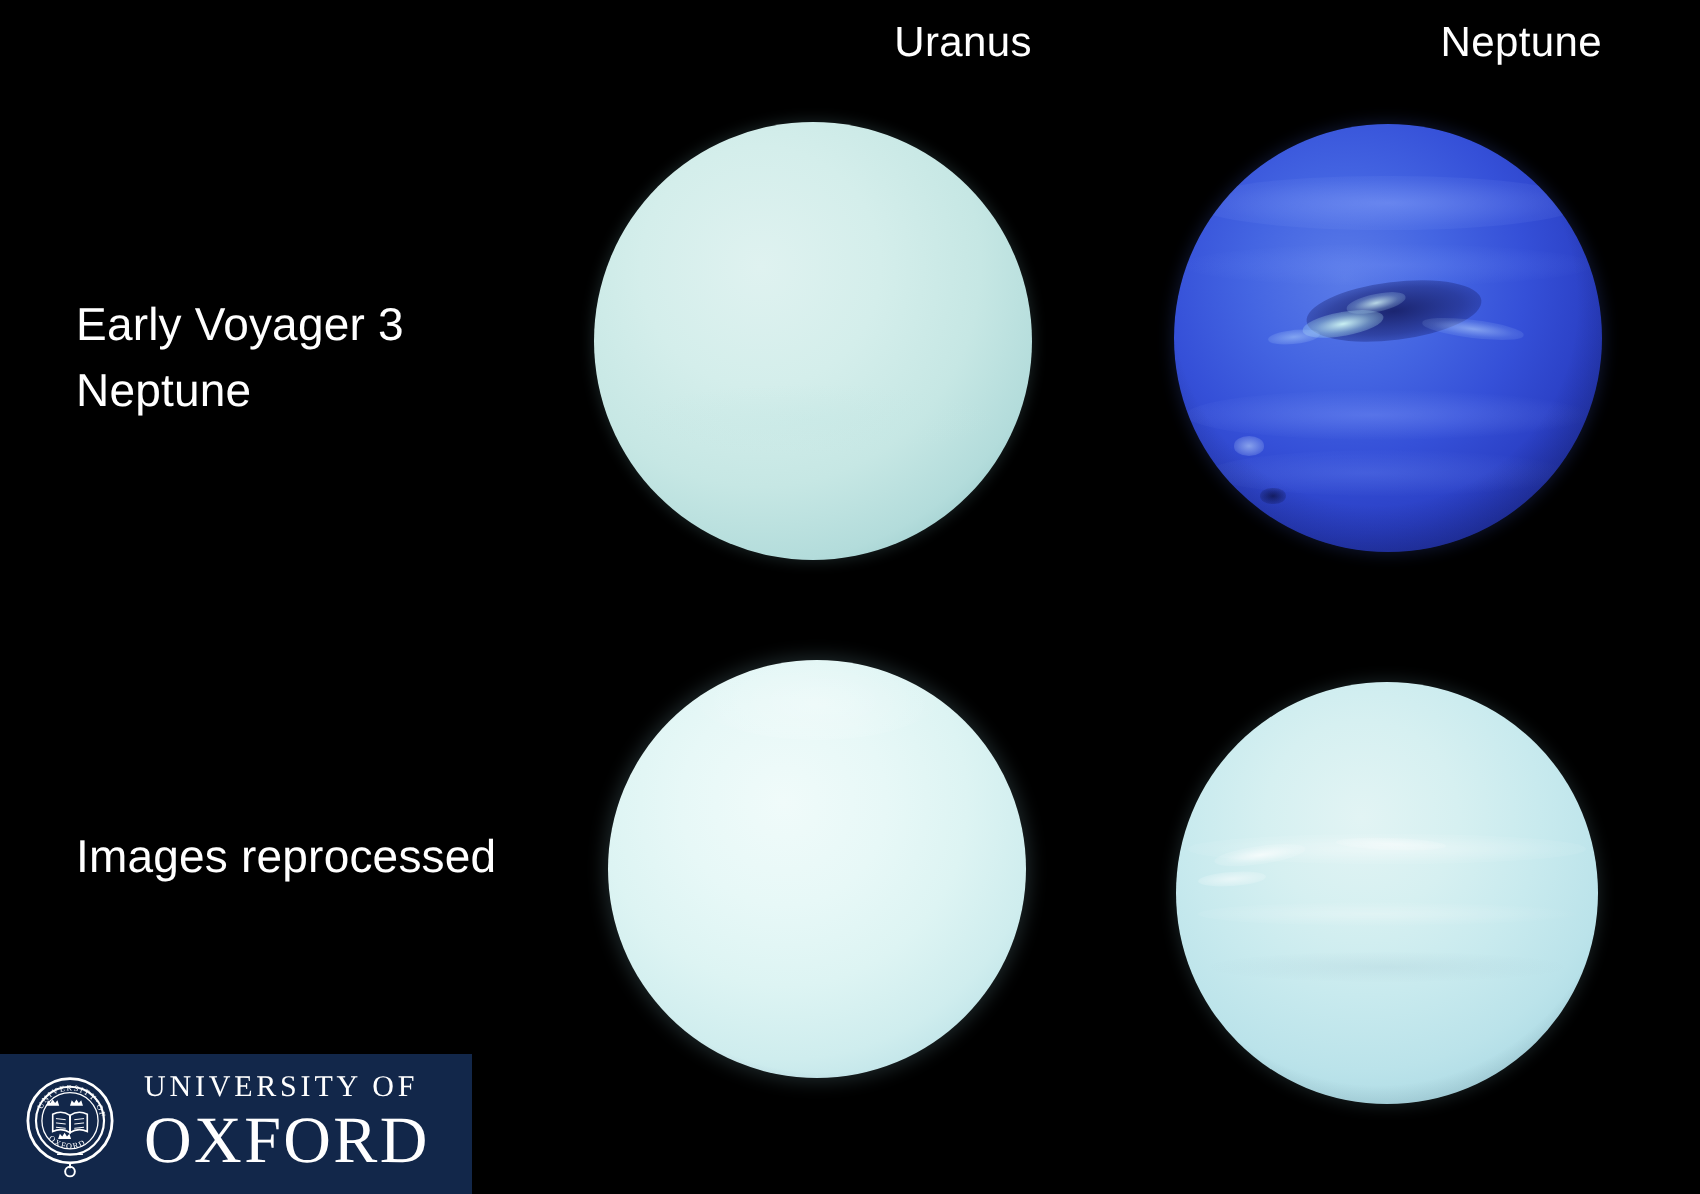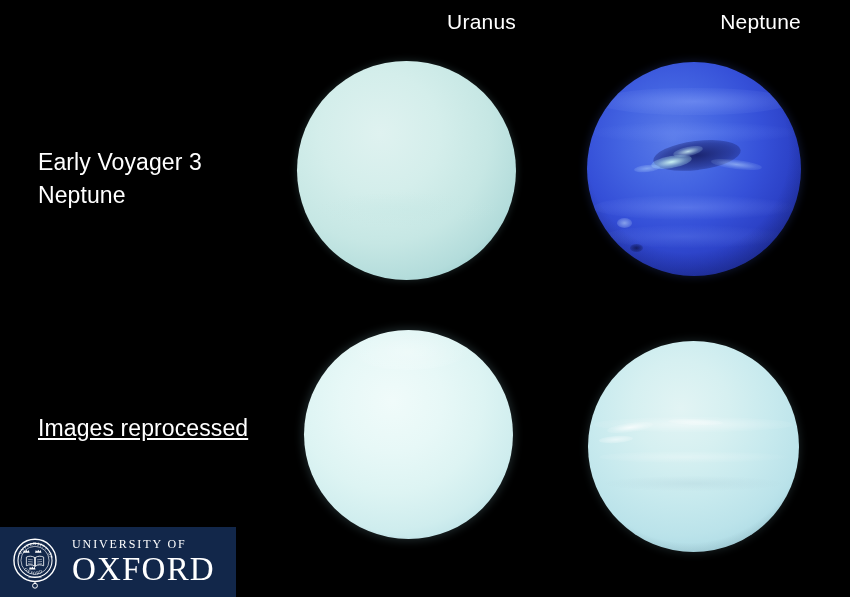--- a/index.html
+++ b/index.html
@@ -34,21 +34,21 @@
   
   .row-label {
     position: absolute;
     color: #ffffff;
     font-size: 23px;
     font-weight: 400;
     line-height: 33px;
     letter-spacing: 0.1px;
   }
   #label-row1 { left: 38px; top: 146px; width: 250px; }
-  #label-row2 { left: 38px; top: 412px; width: 262px; text-decoration: underline; }
+  #label-row2 { left: 38px; top: 412px; width: 262px; }
 
   
   .planet {
     position: absolute;
     border-radius: 50%;
   }
   .planet .feat {
     position: absolute;
     border-radius: 50%;
     pointer-events: none;
@@ -217,21 +217,21 @@
     margin-left: 8px;
     flex: 0 0 auto;
   }
   #oxford-wordmark {
     margin-left: 10px;
     color: #ffffff;
     line-height: 1;
   }
   #oxford-line1 {
     font-family: "Liberation Serif", serif;
-    font-size: 12px;
+    font-size: 15px;
     letter-spacing: 1.9px;
     display: block;
   }
   #oxford-line2 {
     font-family: "Liberation Serif", serif;
     font-size: 33px;
     letter-spacing: 1.2px;
     display: block;
     margin-top: 3px;
   }

